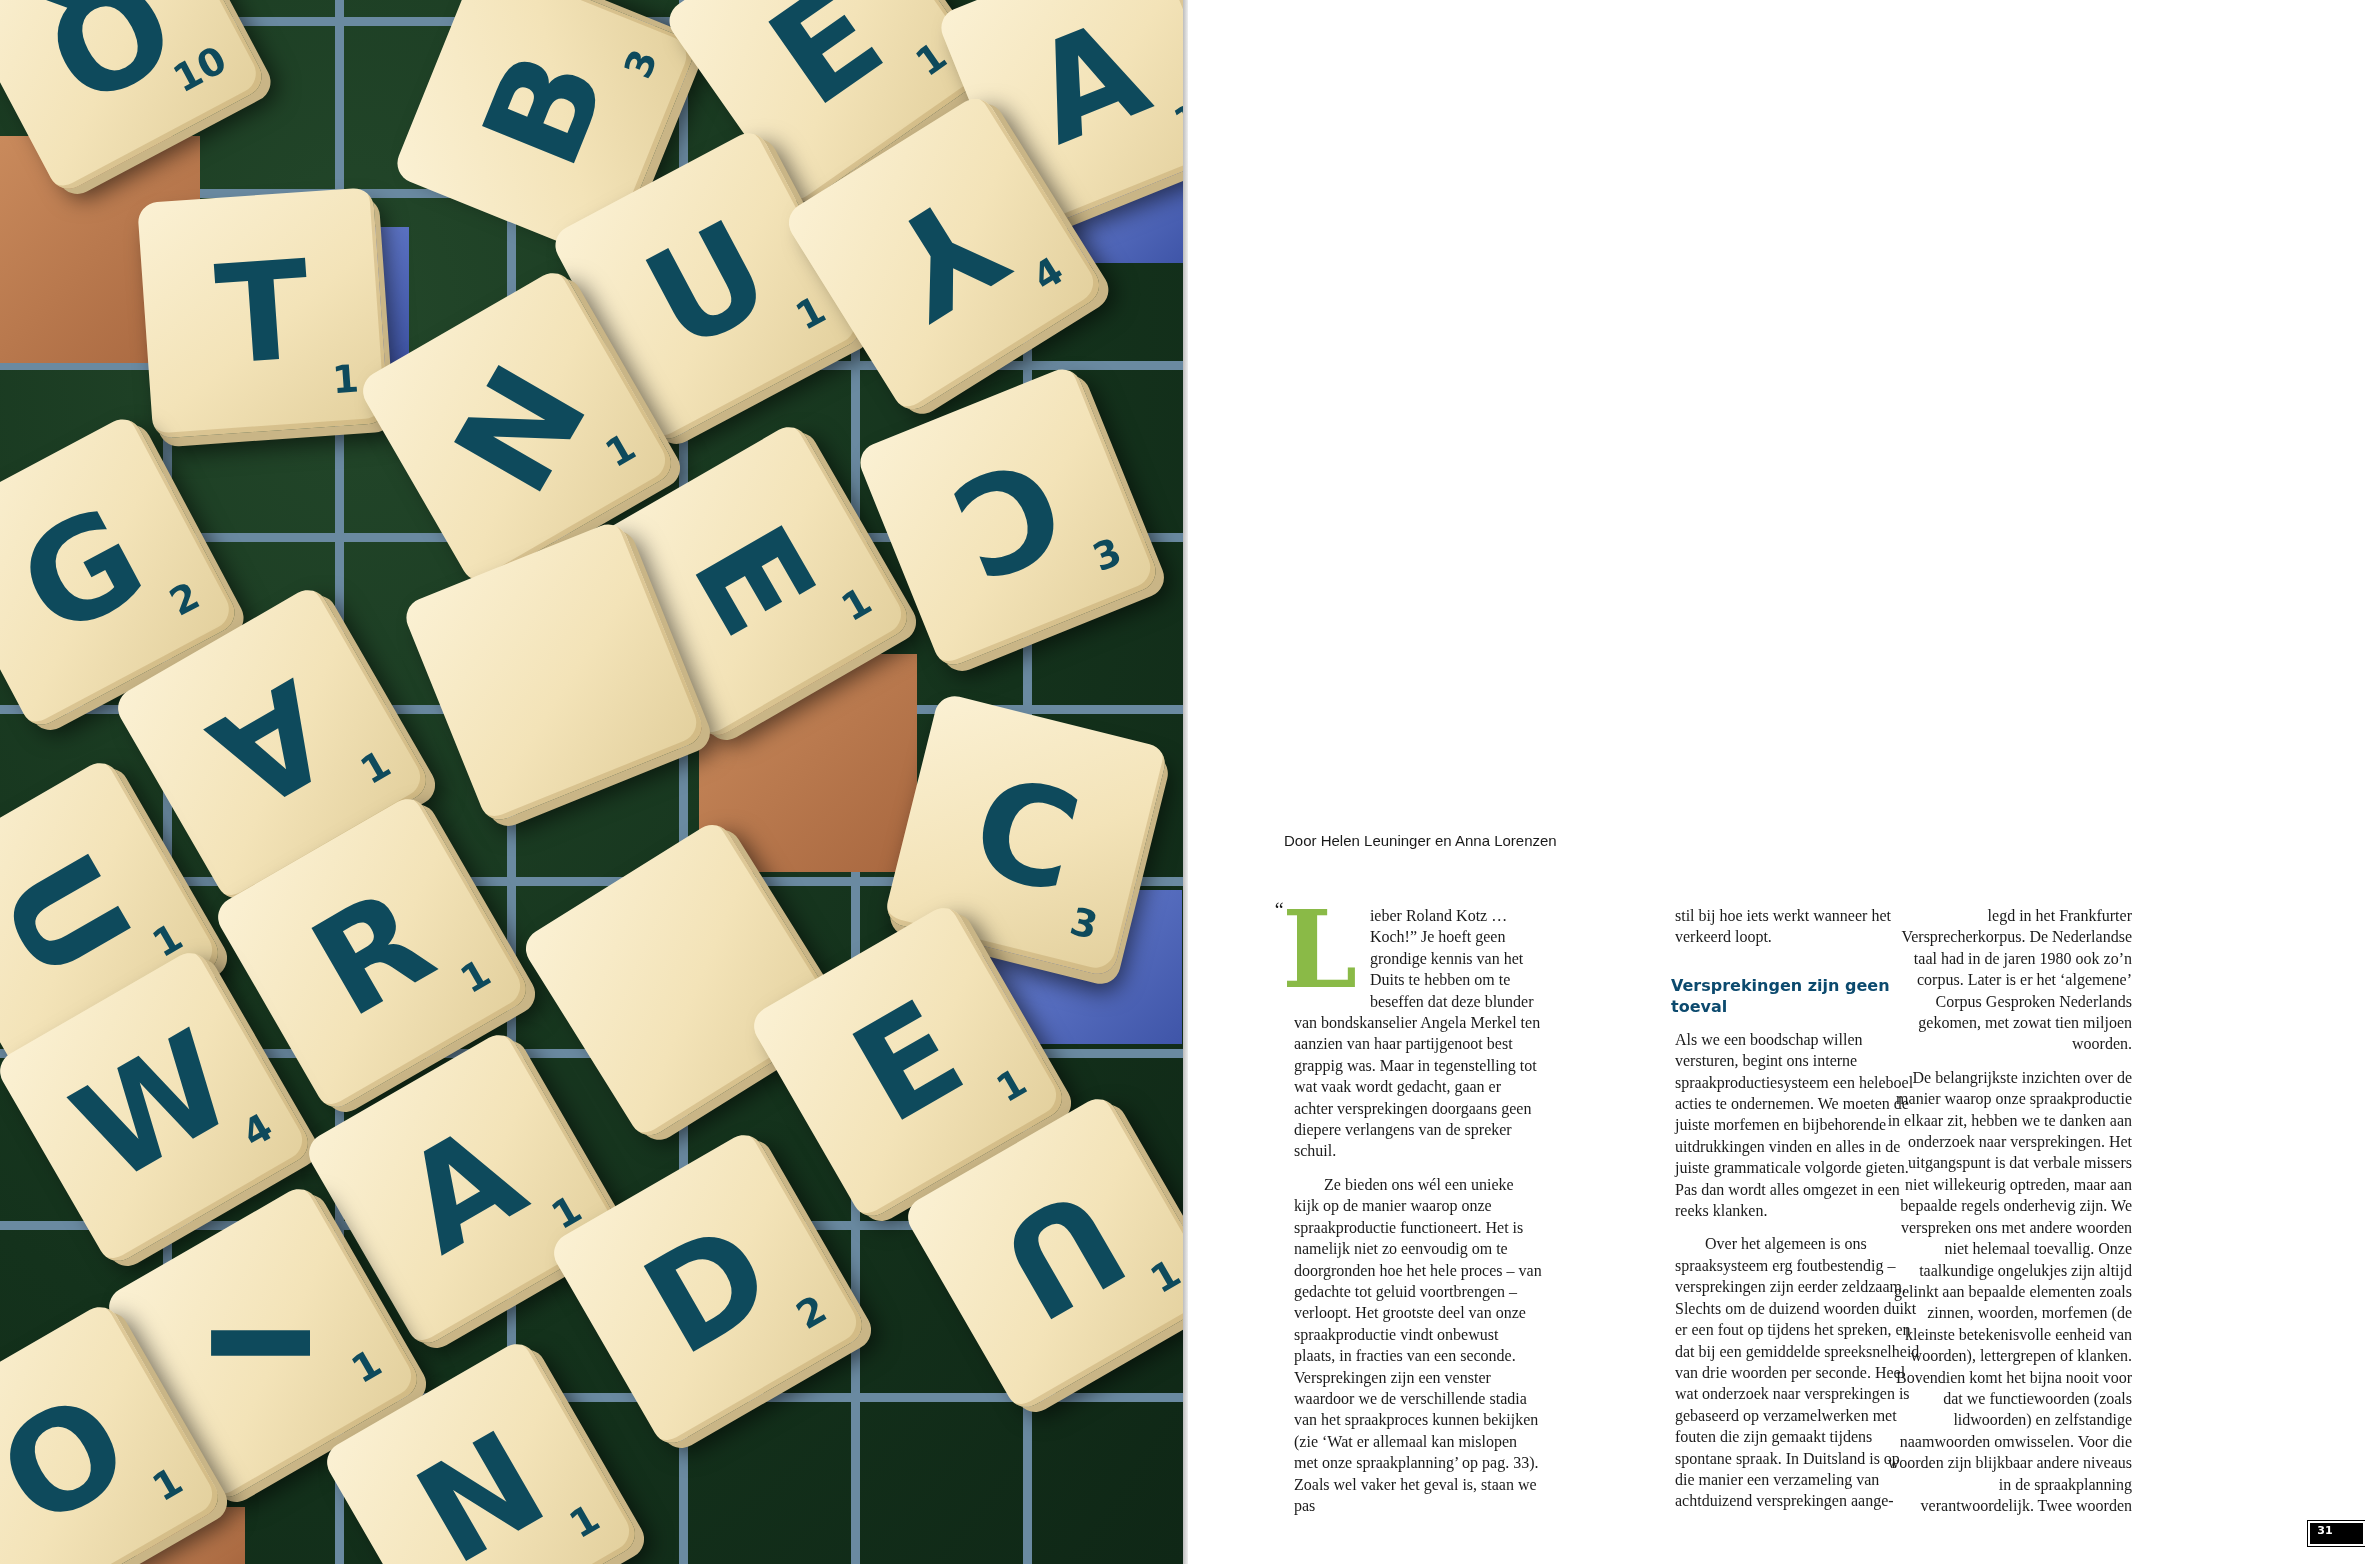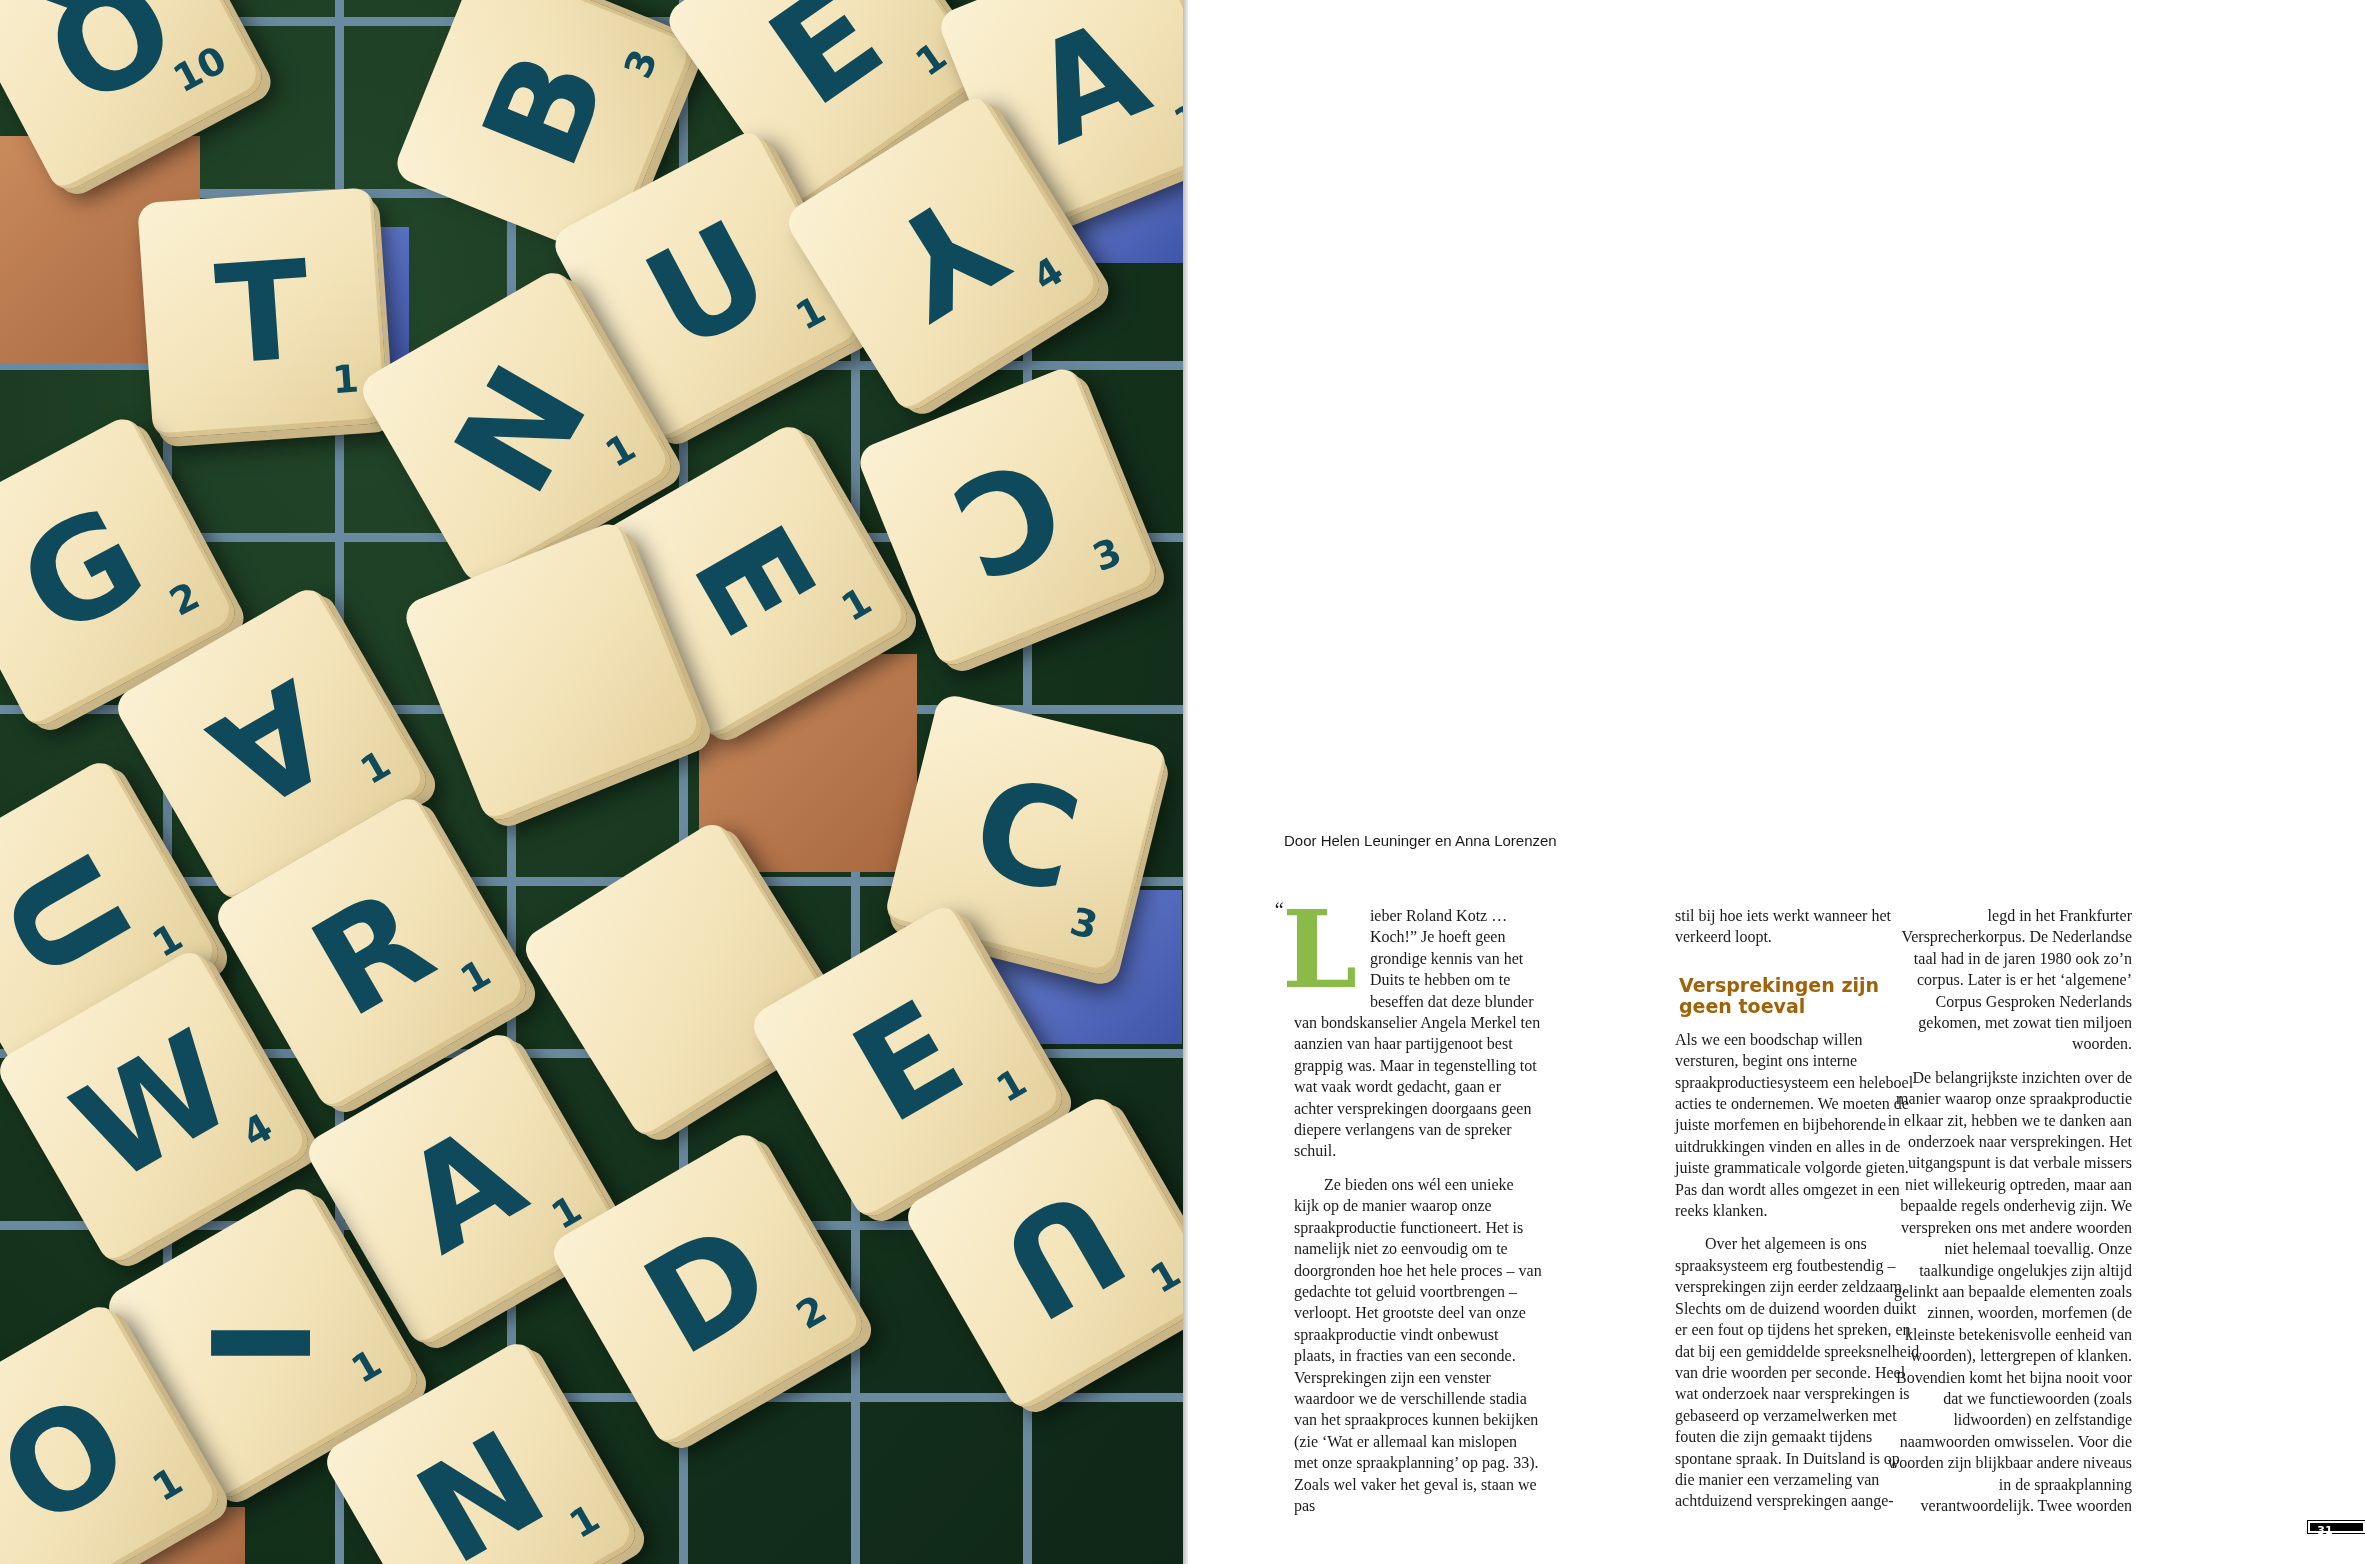--- a/index.html
+++ b/index.html
@@ -72,25 +72,25 @@
   .dropcap-wrap { position: relative; }
   .open-quote {
     position: absolute; left: -7.3px; top: -5.4px; font-size: 20px; color: #1a1a1a;
   }
   .dropcap {
     float: left; font-family: "DejaVu Serif", serif; font-weight: bold;
     font-size: 107px; line-height: 82px; color: #8aba47;
     margin: 3.6px 12.7px 0 0; height: 85px;
   }
   .subhead {
-    margin: 27px 0 0 16px; font-family: "DejaVu Sans", sans-serif; font-weight: bold;
-    font-size: 19px; line-height: 21px; color: #a16207;
+    margin: 27px 0 0 8px; font-family: "DejaVu Sans", sans-serif; font-weight: bold;
+    font-size: 16px; line-height: 21px; color: #0c4a6e;
   }
   .pagenum {
-    position: absolute; left: 2307px; top: 1520px; width: 59px; height: 14px;
+    position: absolute; left: 2307px; top: 1520px; width: 59px; height: 27px;
     border: 0.9px solid #000; box-sizing: border-box; padding: 2px;
   }
   .pagenum-inner {
     background: #000; color: #fff; height: 100%;
     font-family: "DejaVu Sans", sans-serif; font-weight: bold; font-size: 11px;
     line-height: 16.3px; padding-left: 7.3px;
   }
 </style>
 </head>
 <body>

